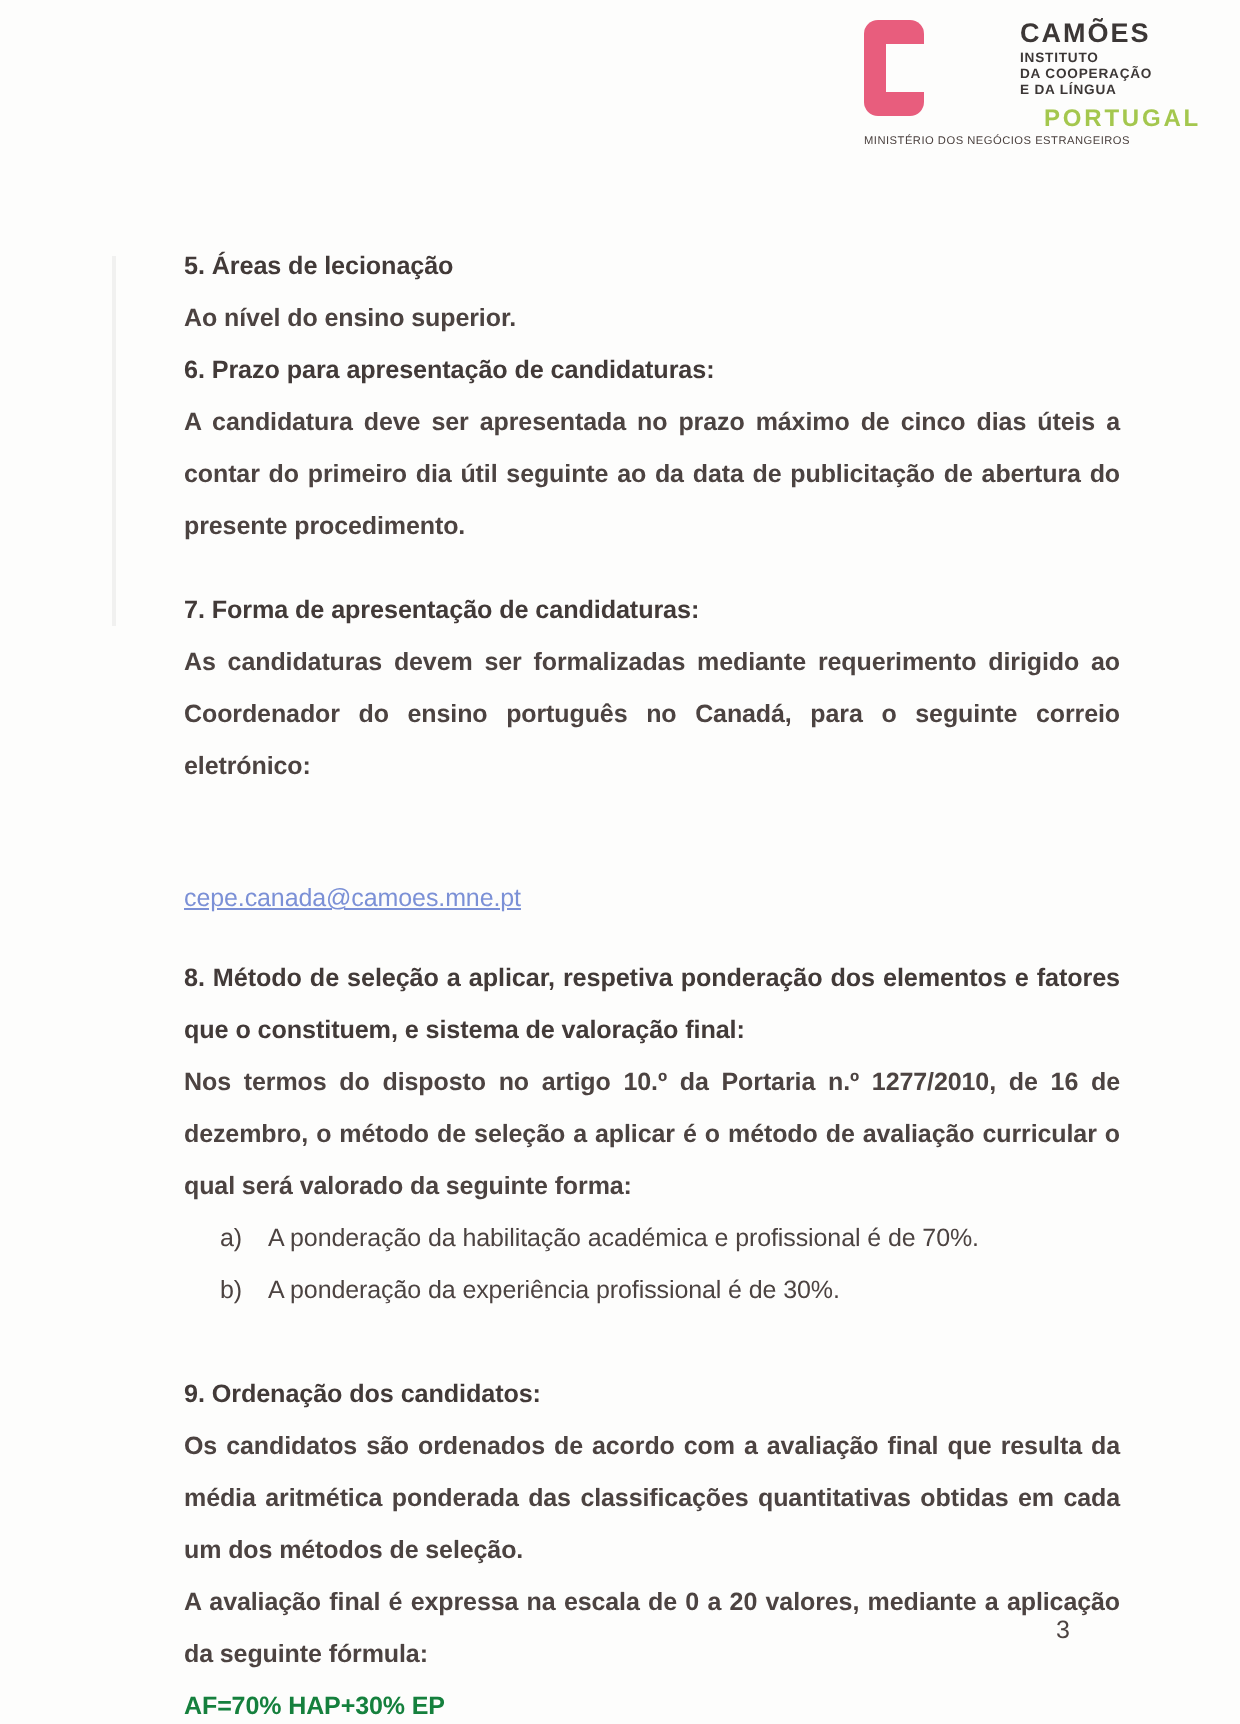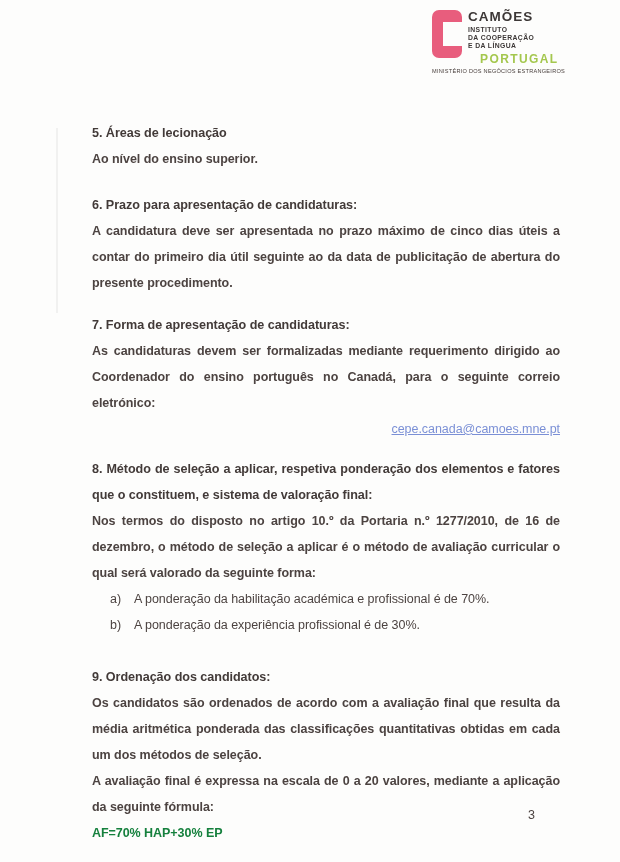--- a/index.html
+++ b/index.html
@@ -13,21 +13,21 @@
   }
   
   .scan-line{
     position:absolute;left:56px;top:128px;width:2px;height:185px;
     background:rgba(90,80,80,0.07);
   }
   
   .logo{
     position:absolute;left:432px;top:10px;width:165px;
   }
-  .logo-row{display:flex;align-items:flex-start;}
+  .logo-row{display:flex;align-items:flex-start;gap:42px;}
   .logo-c{flex:0 0 auto;}
   .logo-text{margin-left:6px;line-height:1;}
   .logo-brand{
     font-weight:bold;font-size:13.5px;letter-spacing:1px;color:#3c3736;
   }
   .logo-sub{
     font-weight:bold;font-size:6.8px;line-height:8.2px;
     letter-spacing:0.4px;color:#3c3736;margin-top:2.5px;
   }
   .logo-country{
@@ -43,25 +43,25 @@
     font-size:12.5px;line-height:26px;letter-spacing:-0.05px;
   }
   .content h2{
     margin:0;font-size:12.6px;font-weight:bold;color:#423a38;
     line-height:26px;
   }
   .content h2.just{text-align:justify;}
   .content p{margin:0;line-height:26px;font-weight:bold;}
   .content p.just{text-align:justify;}
   .sec{margin:0;}
-  .sec-6{margin-top:20px;}
+  .sec-6{}
   .sec-7{margin-top:16px;}
   .sec-8{margin-top:14px;}
   .sec-9{margin-top:26px;}
-  .link-line{text-align:right;line-height:26px;}
+  .link-line{text-align:left;line-height:26px;margin-top:40px;}
   .email{
     color:#7b90d6;text-decoration:underline;cursor:pointer;
   }
   .list-item{display:flex;line-height:26px;}
   .list-item .marker{flex:0 0 auto;width:24px;margin-left:18px;}
   .list-item .txt{flex:1 1 auto;}
   .formula{font-weight:bold;color:#15803d;}
   
   .page-number{
     position:absolute;left:528px;top:808px;

